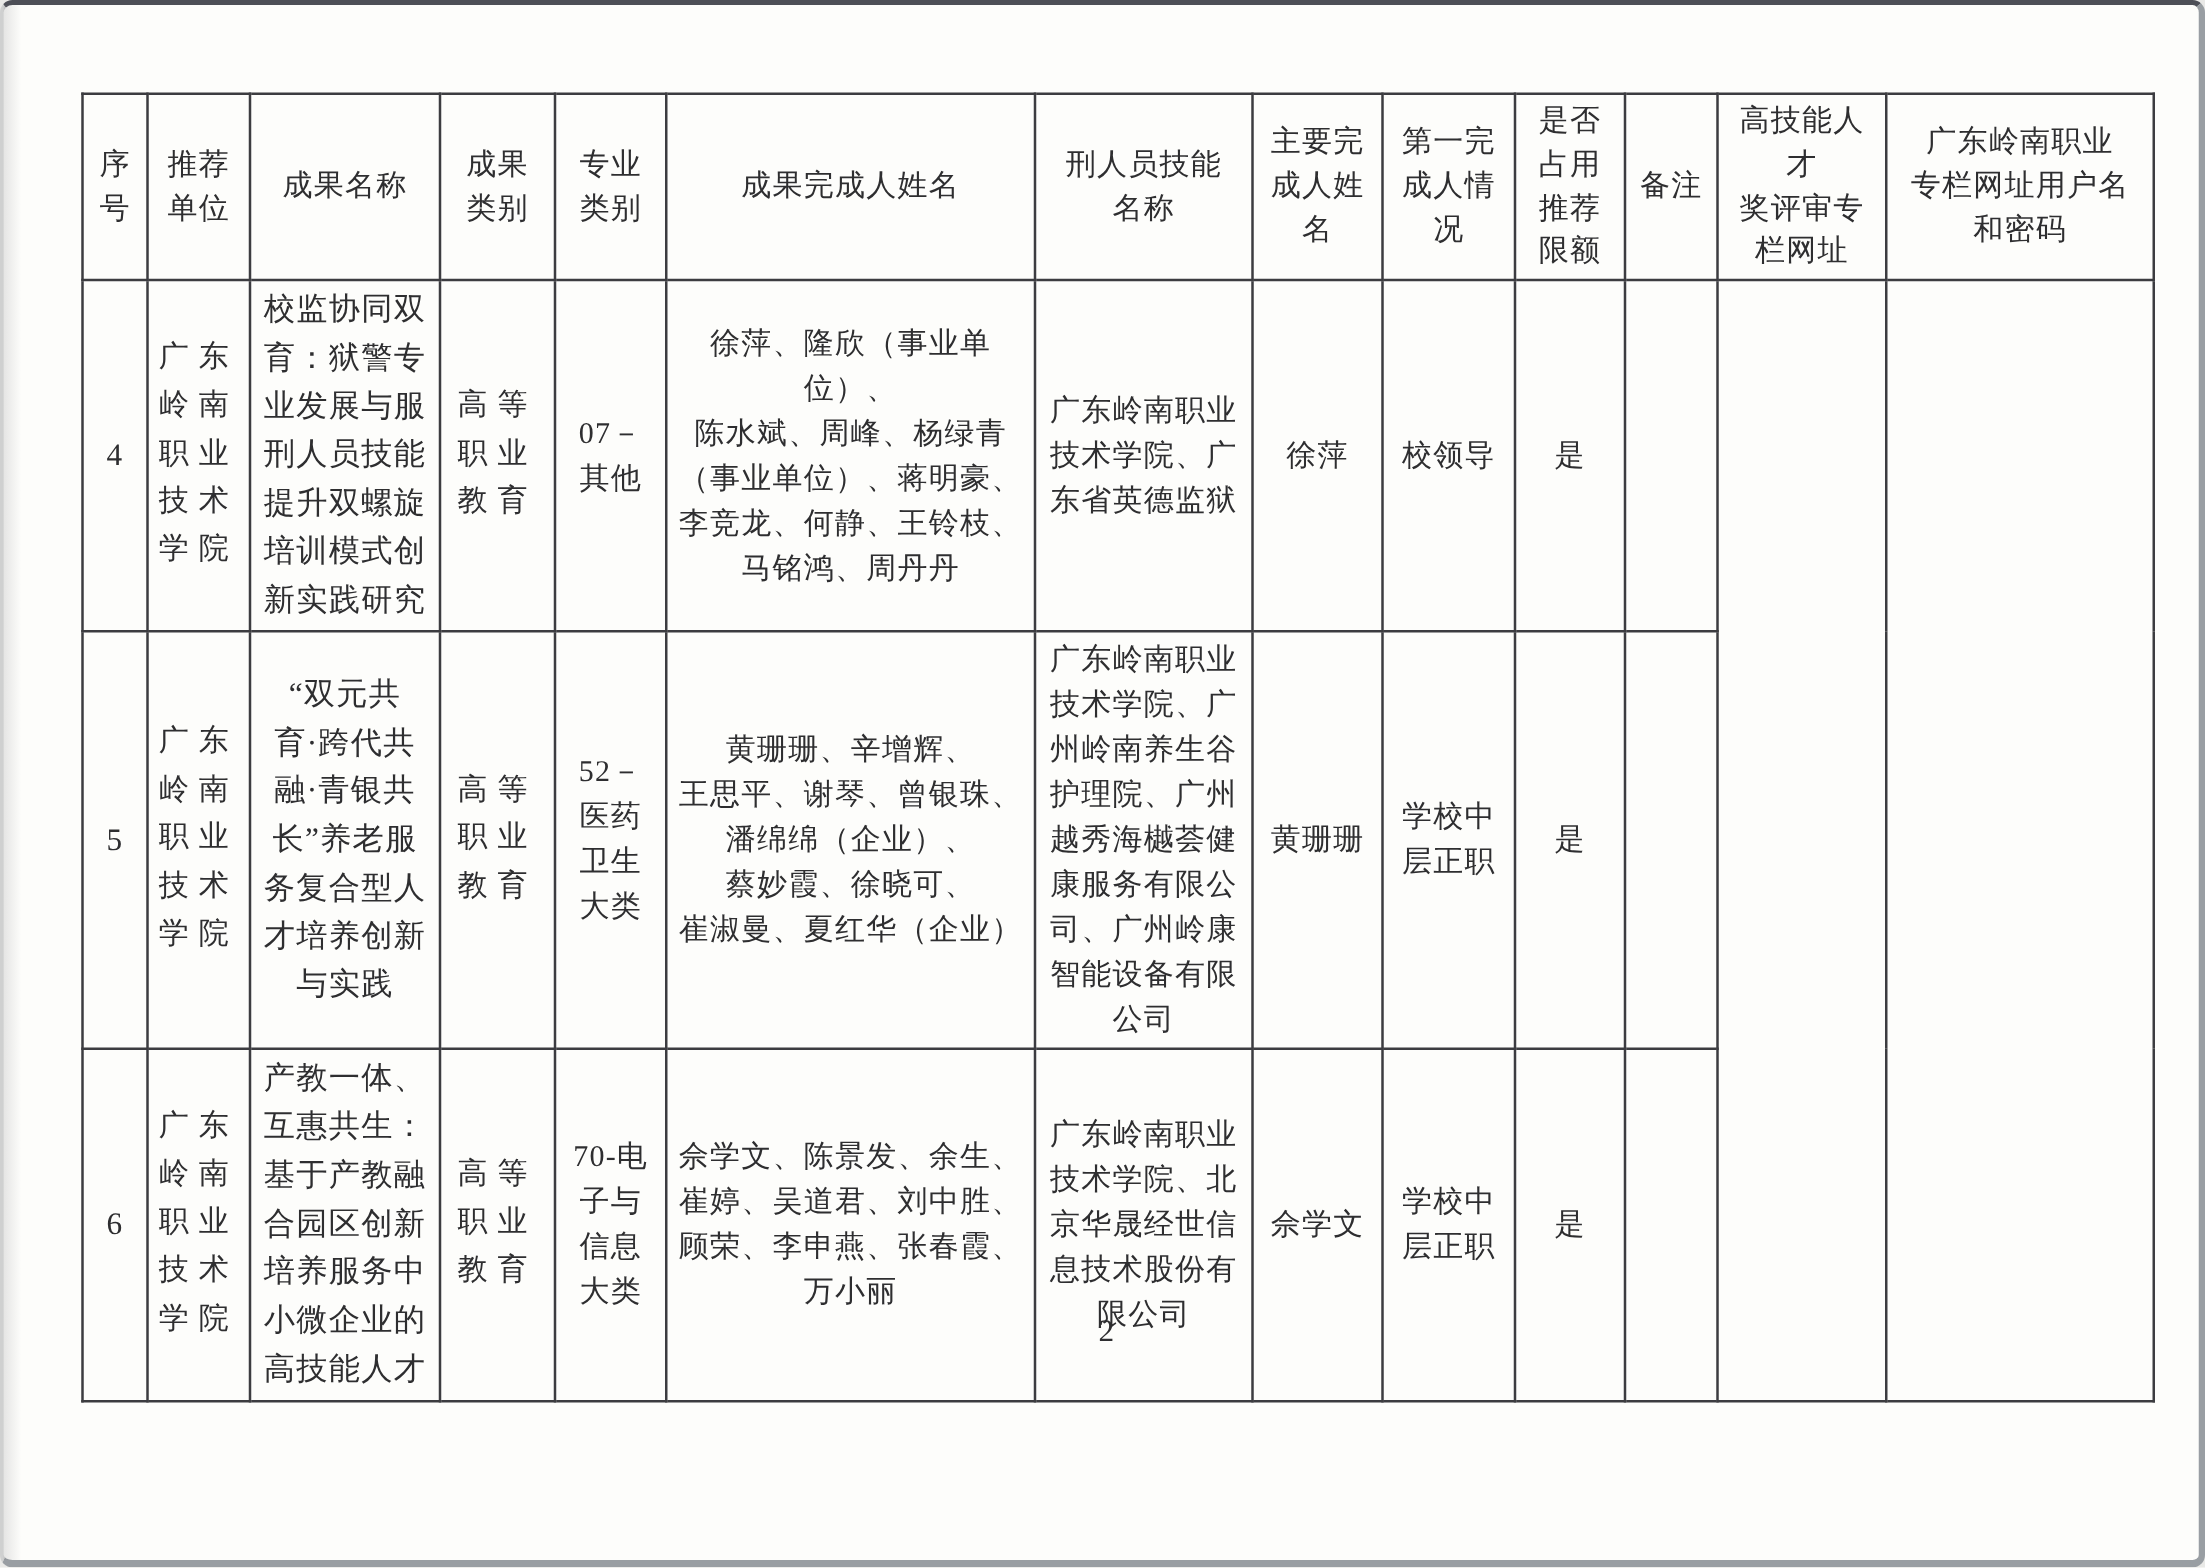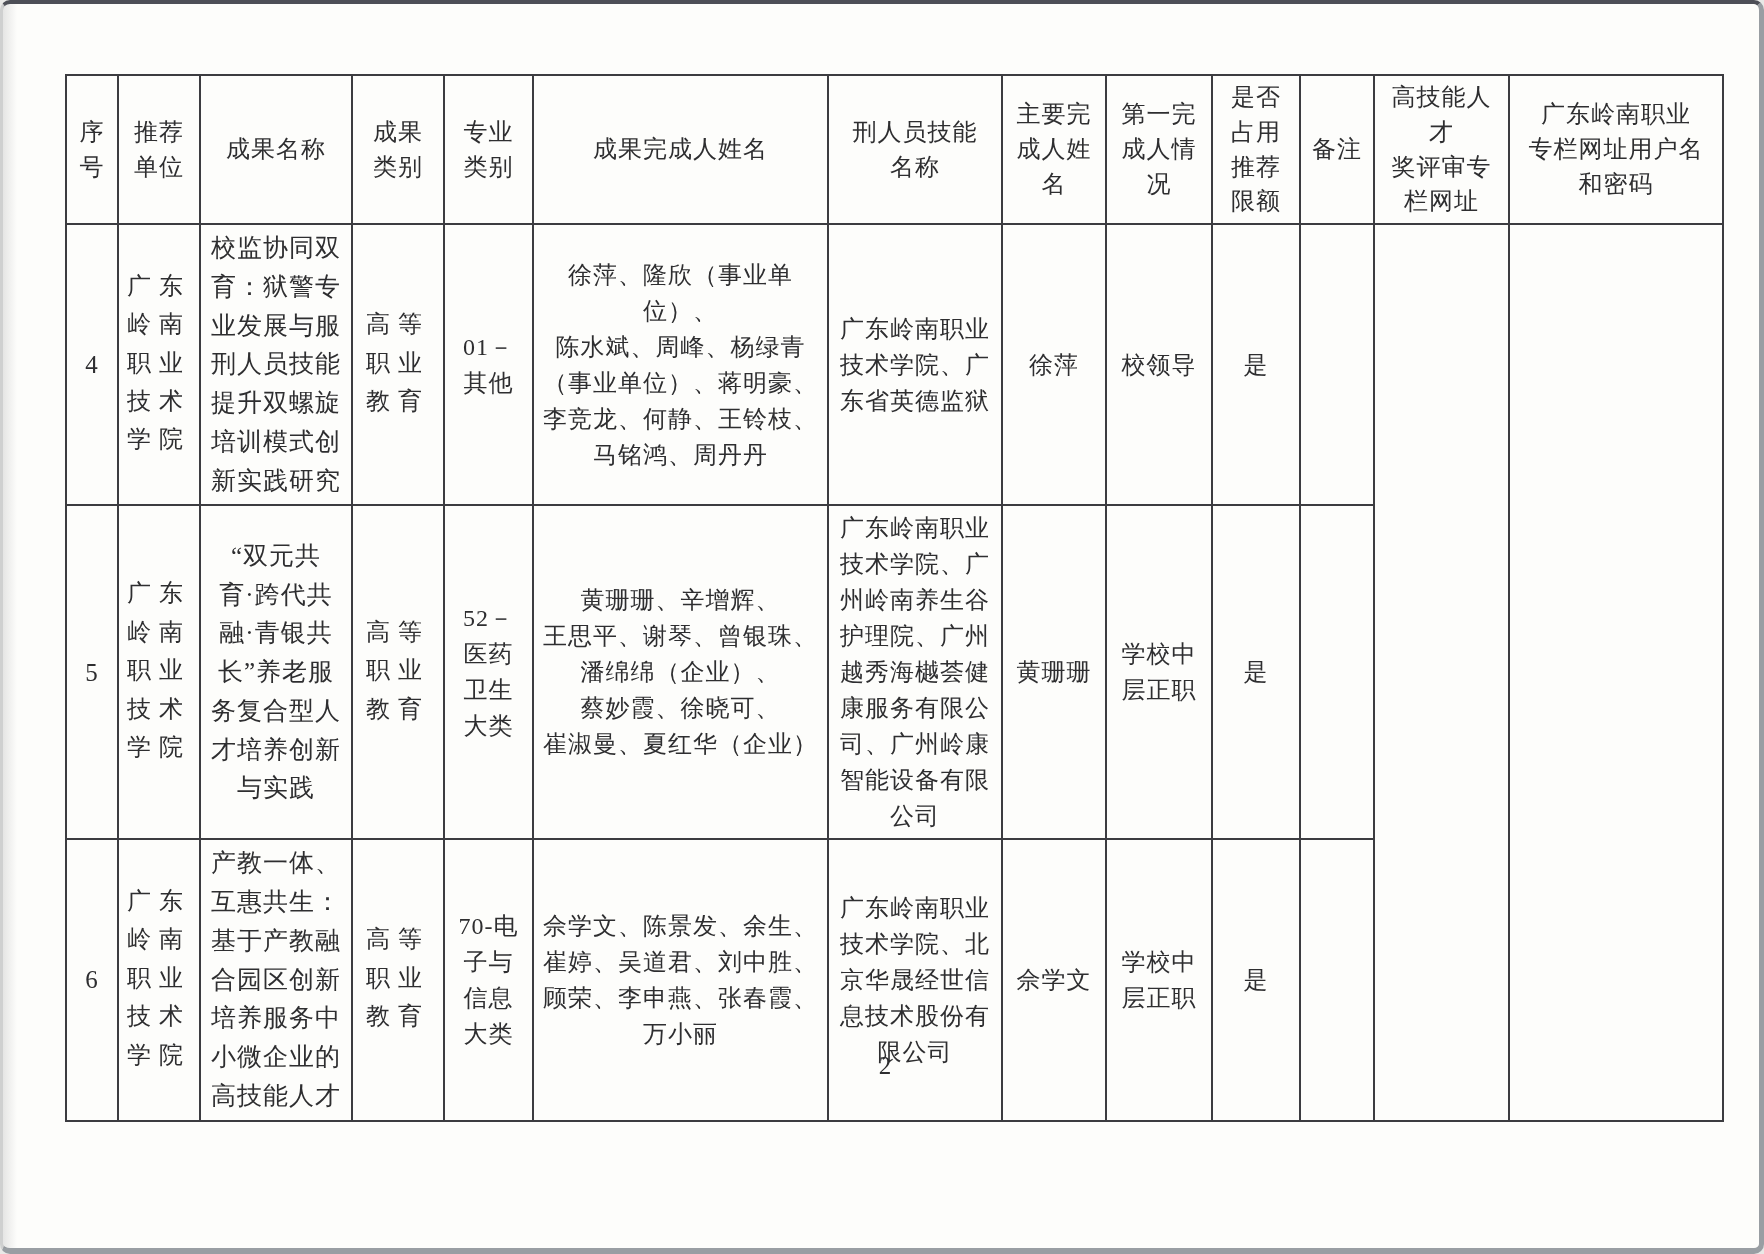--- a/index.html
+++ b/index.html
@@ -112,21 +112,21 @@
       <td class="c name-cell">校监协同双
 育：狱警专
 业发展与服
 刑人员技能
 提升双螺旋
 培训模式创
 新实践研究</td>
       <td class="c unit-cell">高等
 职业
 教育</td>
-      <td class="c">01－
+      <td class="c">07－
 其他</td>
       <td class="c">徐萍、隆欣（事业单位）、
 陈水斌、周峰、杨绿青
 （事业单位）、蒋明豪、
 李竞龙、何静、王铃枝、
 马铭鸿、周丹丹</td>
       <td class="c">广东岭南职业
 技术学院、广
 东省英德监狱</td>
       <td class="c">徐萍</td>

